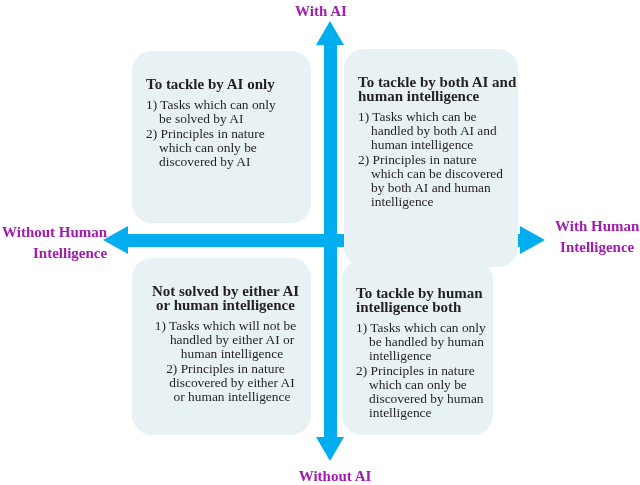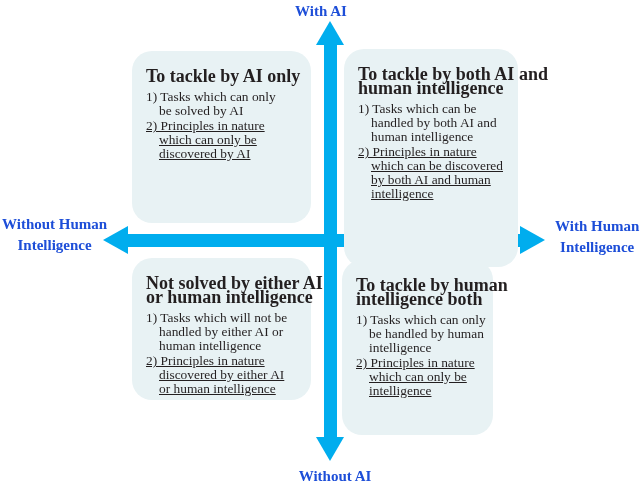--- a/index.html
+++ b/index.html
@@ -54,52 +54,52 @@
     border-left: 25px solid #00ADEE;
   }
 
   
   .axis-label {
     position: absolute;
     font-weight: 700;
     font-size: 15px;
     line-height: 21px;
     white-space: nowrap;
-    color: #1d4ed8;
+    color: #a21caf;
   }
   .axis-label.top    { left: 321px; top: 1px;   transform: translateX(-50%); }
   .axis-label.bottom { left: 335px; top: 466px; transform: translateX(-50%); }
-  .axis-label.left-lbl  { left: 2px;   top: 214px; text-align: center; }
+  .axis-label.left-lbl  { left: 2px;   top: 222px; text-align: right; }
   .axis-label.right-lbl { left: 555px; top: 216px; text-align: center; }
   .lbl-line { display: block; white-space: nowrap; }
 
   
   .qbox {
     position: absolute;
     background: #E8F2F4;
     border-radius: 20px;
     box-sizing: border-box;
     padding: 10px 6px 10px 14px;
   }
   .qbox.q1 { left: 132px; top: 51px;  width: 179px; height: 172px; }
   .qbox.q2 { left: 344px; top: 49px;  width: 174px; height: 218px; }
-  .qbox.q3 { left: 132px; top: 258px; width: 179px; height: 142px; }
+  .qbox.q3 { left: 132px; top: 258px; width: 179px; height: 177px; text-align: center; }
   .qbox.q4 { left: 342px; top: 260px; width: 151px; height: 175px; }
 
   .qtitle {
     font-weight: 700;
-    font-size: 18px;
+    font-size: 15px;
     line-height: 14px;
-    margin: 8px 0 7px 0;
+    margin: 16px 0 7px 0;
   }
   .qitem {
     font-size: 13.4px;
     line-height: 14px;
   }
-  .qitem + .qitem { margin-top: 1px; text-decoration: underline; }
+  .qitem + .qitem { margin-top: 1px; }
   .tline, .iline { display: block; white-space: nowrap; }
   .iline.cont { padding-left: 13px; }
 </style>
 </head>
 <body>
 
 <div class="canvas">
 
   <div class="vshaft"></div>
   <div class="hshaft"></div>
@@ -175,17 +175,18 @@
       <span class="tline">intelligence both</span>
     </div>
     <div class="qitem">
       <span class="iline">1) Tasks which can only</span>
       <span class="iline cont">be handled by human</span>
       <span class="iline cont">intelligence</span>
     </div>
     <div class="qitem">
       <span class="iline">2) Principles in nature</span>
       <span class="iline cont">which can only be</span>
+      <span class="iline cont">discovered by human</span>
       <span class="iline cont">intelligence</span>
     </div>
   </div>
 
 </div>
 
 </body></html>

